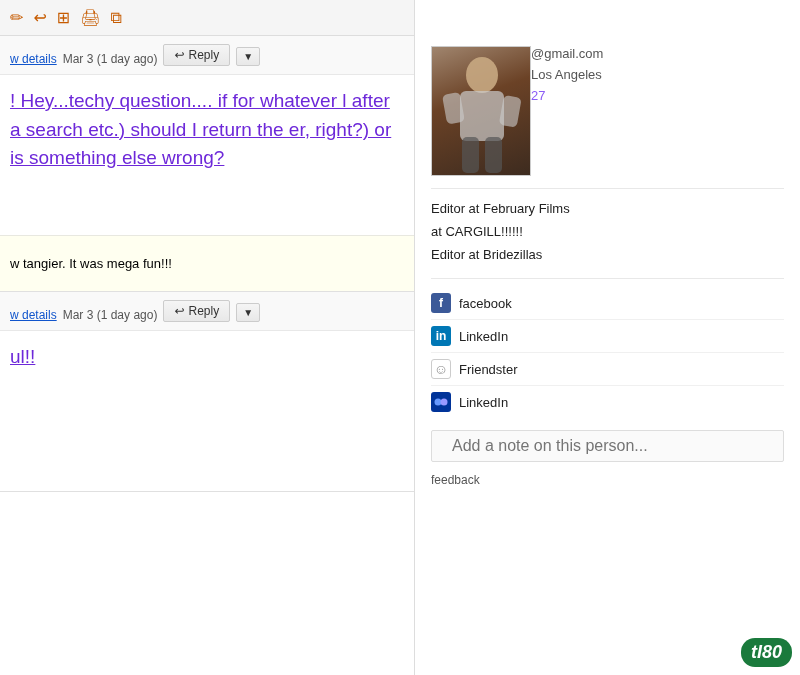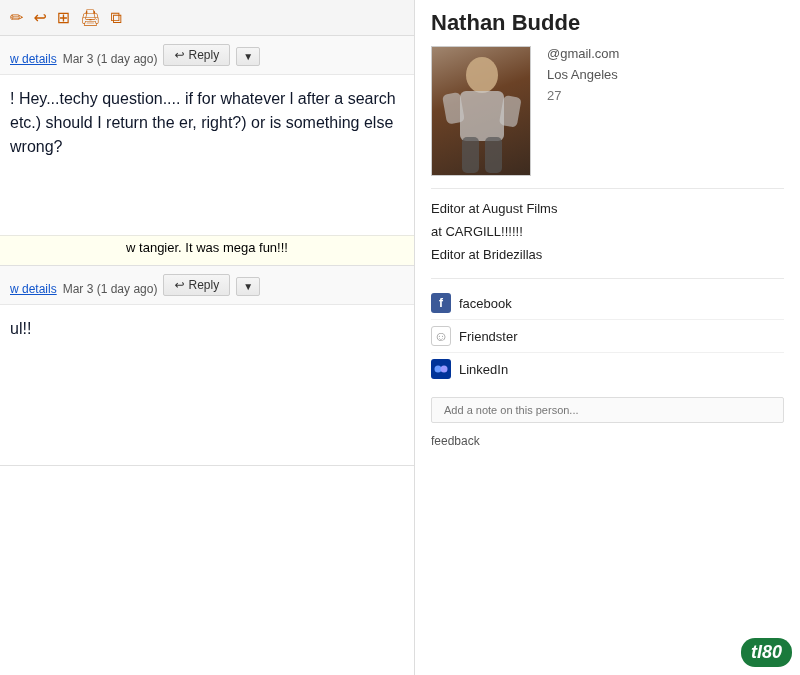--- a/index.html
+++ b/index.html
@@ -82,53 +82,53 @@
       border: 1px solid #ccc;
       border-radius: 2px;
       padding: 3px 6px;
       font-size: 10px;
       cursor: pointer;
       color: #333;
     }
 
     .email-body {
       padding: 12px 10px;
-      font-size: 16px;
-      color: #0f172a;
+      font-size: 19px;
+      color: #6d28d9;
       line-height: 1.5;
       min-height: 160px;
+      text-decoration: underline;
     }
 
     .email-quoted {
       background: #fffff0;
-      padding: 4px 10px;
+      padding: 20px 10px;
       border-top: 1px solid #e8e8e0;
       min-height: 30px;
-      text-align: center;
     }
 
     
     .right-panel {
       width: 385px;
       background: #fff;
       padding: 10px 16px;
       overflow-y: auto;
     }
 
     .profile-name {
       font-size: 22px;
       font-weight: bold;
       color: #222;
       margin-bottom: 10px;
     }
 
     .profile-top {
       display: flex;
-      gap: 16px;
       margin-bottom: 12px;
+      margin-top: 36px;
     }
 
     .profile-photo {
       width: 100px;
       height: 130px;
       background: #8b5a3c;
       position: relative;
       overflow: hidden;
       flex-shrink: 0;
       border: 1px solid #ccc;
@@ -152,21 +152,21 @@
       color: #555;
       font-size: 13px;
     }
 
     .profile-location {
       color: #555;
       font-size: 13px;
     }
 
     .profile-age {
-      color: #737373;
+      color: #8b5cf6;
       font-size: 13px;
     }
 
     .profile-jobs {
       margin-bottom: 12px;
       border-top: 1px solid #e8e8e8;
       padding-top: 8px;
     }
 
     .profile-job {
@@ -210,24 +210,24 @@
     .fs-icon { background: #fff; border: 1px solid #ccc; color: #888; font-size: 14px; }
     .ms-icon { background: #003399; font-size: 10px; }
 
     .social-label {
       font-size: 13px;
       color: #222;
     }
 
     .note-input {
       width: 100%;
-      padding: 6px 12px;
+      padding: 6px 20px;
       border: 1px solid #ddd;
       border-radius: 2px;
-      font-size: 11px;
+      font-size: 16px;
       color: #999;
       background: #fafafa;
       margin-bottom: 10px;
     }
 
     .feedback-link {
       color: #555;
       font-size: 12px;
       text-decoration: none;
       cursor: pointer;
@@ -286,21 +286,20 @@
       </button>
       <button class="dropdown-btn">▼</button>
     </div>
     <div class="email-body">ul!!</div>
   </div>
 
 </div>
 
 <div class="right-panel">
 
-  <div class="profile-name">Nathan Budde</div>
 
   <div class="profile-top">
 
     <div class="profile-photo">
       <div class="profile-photo-person">
         
         <svg width="100" height="130" xmlns="http://www.w3.org/2000/svg">
 
           <ellipse cx="50" cy="28" rx="16" ry="18" fill="#c8a882" opacity="0.9"></ellipse>
           <rect x="28" y="44" width="44" height="50" rx="6" fill="#cccccc" opacity="0.7"></rect>
@@ -314,33 +313,37 @@
 
     <div class="profile-meta">
       <span class="profile-email">@gmail.com</span>
       <span class="profile-location">Los Angeles</span>
       <span class="profile-age">27</span>
     </div>
   </div>
 
   
   <div class="profile-jobs">
-    <div class="profile-job">Editor at August Films</div>
+    <div class="profile-job">Editor at February Films</div>
     <div class="profile-job">at CARGILL!!!!!!</div>
     <div class="profile-job">Editor at Bridezillas</div>
   </div>
 
   
   <div class="social-links">
 
     <div class="social-item">
       <div class="social-icon fb-icon">f</div>
       <span class="social-label">facebook</span>
     </div>
 
+    <div class="social-item">
+      <div class="social-icon li-icon">in</div>
+      <span class="social-label">LinkedIn</span>
+    </div>
 
     <div class="social-item">
       <div class="social-icon fs-icon">☺</div>
       <span class="social-label">Friendster</span>
     </div>
 
     <div class="social-item">
       <div class="social-icon ms-icon">
         <svg width="16" height="16" viewBox="0 0 16 16" xmlns="http://www.w3.org/2000/svg">
           <circle cx="5" cy="8" r="3.5" fill="#6699ff"></circle>

